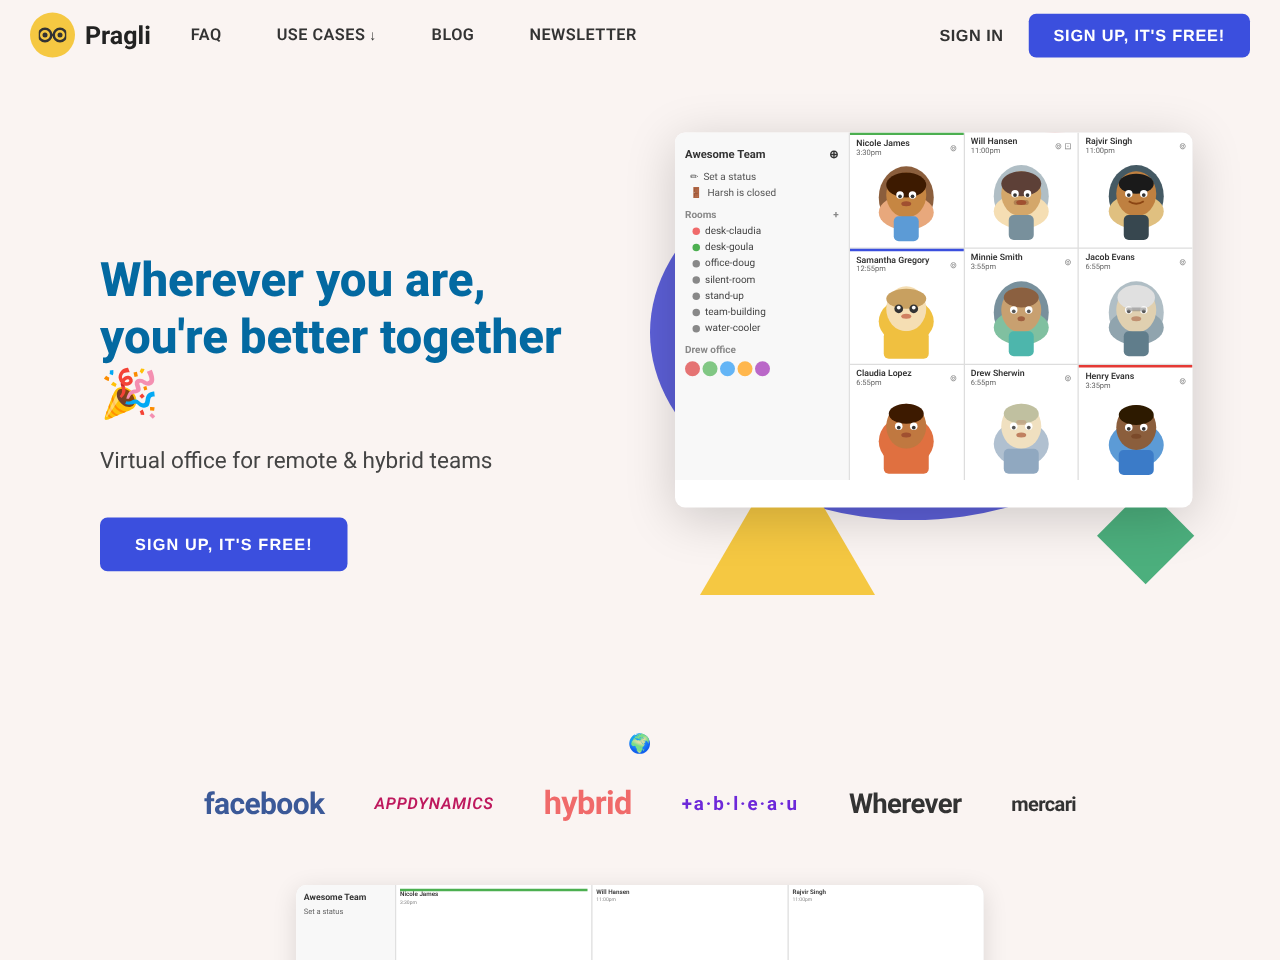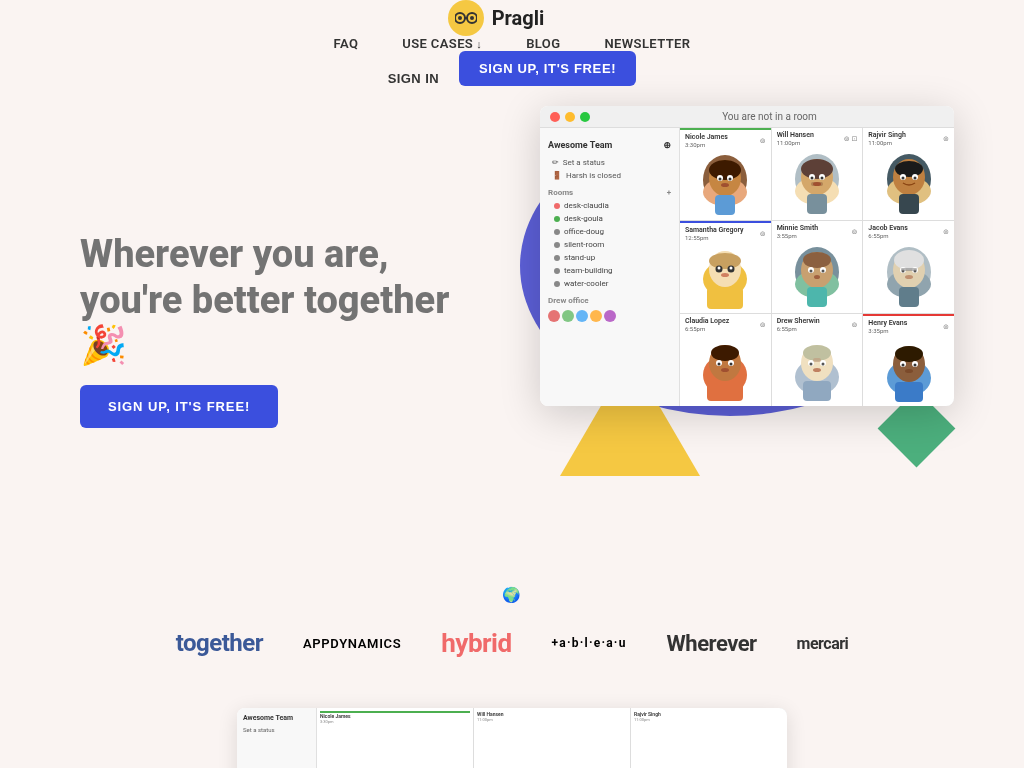--- a/index.html
+++ b/index.html
@@ -8,26 +8,25 @@
       background-color: #faf4f2;
       color: #222;
       min-height: 768px;
       overflow-x: hidden;
     }
 
     
     nav {
       display: flex;
       align-items: center;
-      padding: 0 36px;
+      padding: 0 24px;
       height: 56px;
       background: #faf4f2;
       position: relative;
       z-index: 10;
-      flex-direction: column;
     }
     .nav-logo {
       display: flex;
       align-items: center;
       gap: 8px;
       margin-right: 32px;
       text-decoration: none;
     }
     .logo-icon {
       width: 36px;
@@ -58,21 +57,21 @@
       text-decoration: none;
       cursor: pointer;
       letter-spacing: 0.03em;
     }
     .nav-link.has-arrow::after {
       content: ' ↓';
       font-size: 11px;
     }
     .nav-right {
       display: flex;
-      align-items: flex-end;
+      align-items: center;
       gap: 20px;
     }
     .sign-in-btn {
       font-size: 13px;
       font-weight: 600;
       color: #333;
       background: none;
       border: none;
       cursor: pointer;
       letter-spacing: 0.03em;
@@ -99,21 +98,21 @@
       position: relative;
     }
     .hero-text {
       flex: 0 0 380px;
       z-index: 2;
     }
     .hero-title {
       font-size: 38px;
       font-weight: 800;
       line-height: 1.2;
-      color: #737373;
+      color: #0369a1;
       margin-bottom: 16px;
       margin-top: 48px;
     }
     .hero-subtitle {
       font-size: 18px;
       color: #444;
       line-height: 1.5;
       margin-bottom: 32px;
       font-weight: 400;
     }
@@ -360,23 +359,23 @@
       gap: 40px;
       flex-wrap: wrap;
     }
     .brand-logo {
       font-size: 22px;
       font-weight: 700;
       color: #555;
       letter-spacing: -0.5px;
     }
     .brand-facebook { color: #3b5998; font-size: 24px; }
-    .brand-appdynamics { font-size: 13px; font-weight: 600; color: #000000; letter-spacing: 0.05em; }
+    .brand-appdynamics { font-size: 13px; font-weight: 600; color: #be185d; letter-spacing: 0.05em; font-style: italic; }
     .brand-asana { font-size: 26px; font-weight: 700; color: #f06a6a; }
-    .brand-tableau { font-size: 12px; color: #000000; letter-spacing: 0.1em; }
+    .brand-tableau { font-size: 15px; color: #6d28d9; letter-spacing: 0.1em; }
     .brand-godaddy { font-size: 22px; font-weight: 700; color: #333; }
     .brand-mercari { font-size: 16px; font-weight: 700; color: #333; }
 
     
     .bottom-preview {
       display: flex;
       justify-content: center;
       padding: 20px;
     }
     .bottom-app {
@@ -437,38 +436,33 @@
 
   <div class="nav-right">
     <button class="sign-in-btn">SIGN IN</button>
     <button class="sign-up-btn">SIGN UP, IT'S FREE!</button>
   </div>
 </nav>
 
 <section class="hero">
   <div class="hero-text">
     <h1 class="hero-title">Wherever you are, you're better together 🎉</h1>
+    <p class="hero-subtitle">Virtual office for remote &amp; hybrid teams</p>
     <button class="hero-cta">SIGN UP, IT'S FREE!</button>
   </div>
 
   <div class="hero-visual">
 
     <div class="shape-blue"></div>
     <div class="shape-pink"></div>
     <div class="shape-green-top"></div>
     <div class="shape-yellow"></div>
     <div class="shape-green-bottom"></div>
 
     <div class="app-screenshot">
-      <div class="app-titlebar">
-        <div class="titlebar-dot dot-red"></div>
-        <div class="titlebar-dot dot-yellow"></div>
-        <div class="titlebar-dot dot-green"></div>
-        <div class="app-bar-title">You are not in a room</div>
-      </div>
       <div class="app-body">
 
         <div class="app-sidebar">
           <div class="sidebar-team">
             <span>Awesome Team</span>
             <span>⊕</span>
           </div>
           <div class="sidebar-item-small">
             <span>✏</span>
             <span>Set a status</span>
@@ -741,21 +735,21 @@
       </div>
     </div>
   </div>
 </section>
 
 <section class="brands-section">
   <div class="brands-label">
     <span>🌍</span>
   </div>
   <div class="brands-logos">
-    <span class="brand-logo brand-facebook">together</span>
+    <span class="brand-logo brand-facebook">facebook</span>
     <span class="brand-logo brand-appdynamics">APPDYNAMICS</span>
     <span class="brand-logo brand-asana">hybrid</span>
     <span class="brand-logo brand-tableau">+a·b·l·e·a·u</span>
     <span class="brand-logo brand-godaddy">Wherever</span>
     <span class="brand-logo brand-mercari">mercari</span>
   </div>
 </section>
 
 <div class="bottom-preview">
   <div class="bottom-app">

